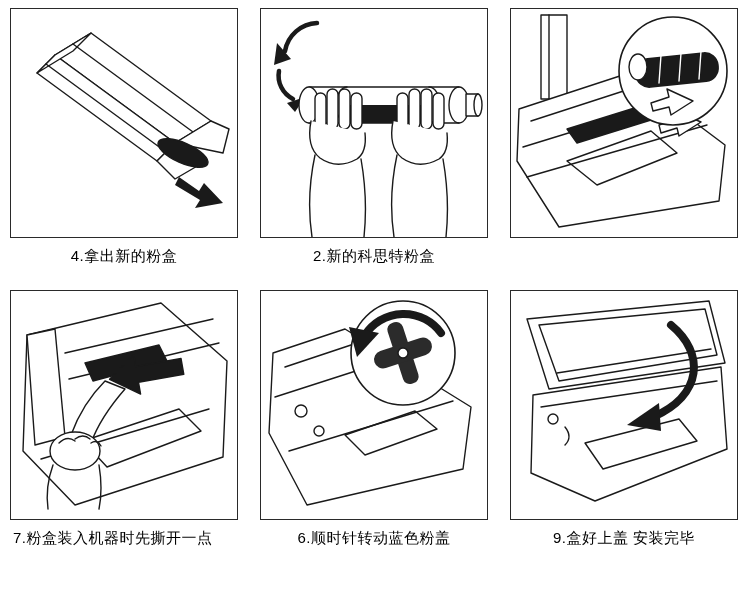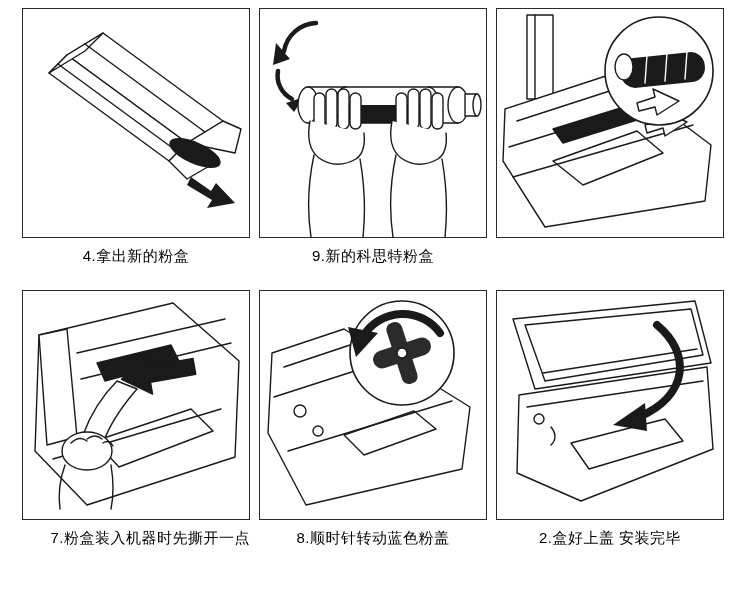--- a/index.html
+++ b/index.html
@@ -1,26 +1,26 @@
 <!DOCTYPE html>
 <html><head>
 <meta charset="utf-8">
 <style>
   *{margin:0;padding:0;box-sizing:border-box}
   html,body{width:750px;height:593px;background:#fff;overflow:hidden}
   body{font-family:"Liberation Sans","DejaVu Sans",sans-serif;color:#000}
   .sheet{position:relative;width:750px;height:593px;background:#fff}
-  .row{position:absolute;left:22px;display:flex;gap:9px}
+  .row{position:absolute;left:10px;display:flex;gap:22px}
   .row-top{top:8px}
   .row-bottom{top:290px}
   figure.panel{width:228px}
   .panel-box{width:228px;height:230px;border:1px solid #2a2a2a;background:#fff;overflow:hidden}
   .panel-box svg{display:block;width:226px;height:228px}
   .caption{margin-top:7px;font-size:15px;line-height:21px;text-align:center;letter-spacing:.5px;color:#000}
-  .caption-left{text-align:right;padding-left:3px}
+  .caption-left{text-align:left;padding-left:3px}
   .cap-line{display:block}
 </style>
 </head>
 <body>
 
 <div class="sheet">
 
   <div class="row row-top">
 
     <figure class="panel">
@@ -78,21 +78,21 @@
               <rect x="148" y="80" width="11" height="40" rx="5.5"></rect>
               <rect x="160" y="80" width="11" height="40" rx="5.5"></rect>
               <rect x="172" y="84" width="11" height="36" rx="5.5"></rect>
               <path d="M132,112 q-5,26 9,37 q17,12 37,1 q10,-7 8,-26"></path>
               <path fill="none" d="M136,146 q-9,42 -3,82"></path>
               <path fill="none" d="M182,150 q7,40 3,78"></path>
             </g>
           </g>
         </svg>
       </div>
-      <figcaption class="caption">9.新的科思特粉盒</figcaption>
+      <figcaption class="caption">2.新的科思特粉盒</figcaption>
     </figure>
 
     <figure class="panel">
       <div class="panel-box">
         <svg viewBox="0 0 226 228">
           <g fill="none" stroke="#1a1a1a" stroke-width="1.4" stroke-linejoin="round" stroke-linecap="round">
             <g>
               <polygon fill="#fff" points="30,6 56,6 56,90 30,90"></polygon>
               <line x1="38" y1="6" x2="38" y2="90"></line>
               <polygon fill="#fff" points="8,100 118,64 214,136 208,192 48,218 6,152"></polygon>
@@ -171,21 +171,21 @@
                 <rect x="134" y="30" width="16" height="64" rx="7"></rect>
                 <rect x="112" y="53" width="60" height="18" rx="9"></rect>
               </g>
               <circle cx="142" cy="62" r="5" fill="#fff"></circle>
               <path d="M180,42 A46,46 0 0 0 104,44" stroke-width="8"></path>
               <polygon fill="#1a1a1a" stroke="none" points="96,66 88,36 118,42"></polygon>
             </g>
           </g>
         </svg>
       </div>
-      <figcaption class="caption">8.顺时针转动蓝色粉盖</figcaption>
+      <figcaption class="caption">6.顺时针转动蓝色粉盖</figcaption>
     </figure>
 
     <figure class="panel">
       <div class="panel-box">
         <svg viewBox="0 0 226 228">
           <g fill="none" stroke="#1a1a1a" stroke-width="1.4" stroke-linejoin="round" stroke-linecap="round">
             <g>
               <polygon fill="#fff" points="22,104 210,76 216,158 84,210 20,182"></polygon>
               <line x1="30" y1="116" x2="206" y2="90"></line>
               <polygon points="74,152 168,128 186,150 92,178"></polygon>
@@ -197,18 +197,18 @@
               <polygon points="28,34 194,18 206,64 48,90"></polygon>
               <line x1="46" y1="82" x2="200" y2="58"></line>
             </g>
             <g>
               <path d="M160,34 C194,62 192,104 142,126" stroke-width="8"></path>
               <polygon fill="#1a1a1a" stroke="none" points="116,134 148,112 150,140"></polygon>
             </g>
           </g>
         </svg>
       </div>
-      <figcaption class="caption">2.盒好上盖 安装完毕</figcaption>
+      <figcaption class="caption">9.盒好上盖 安装完毕</figcaption>
     </figure>
 
   </div>
 
 </div>
 
 </body></html>

